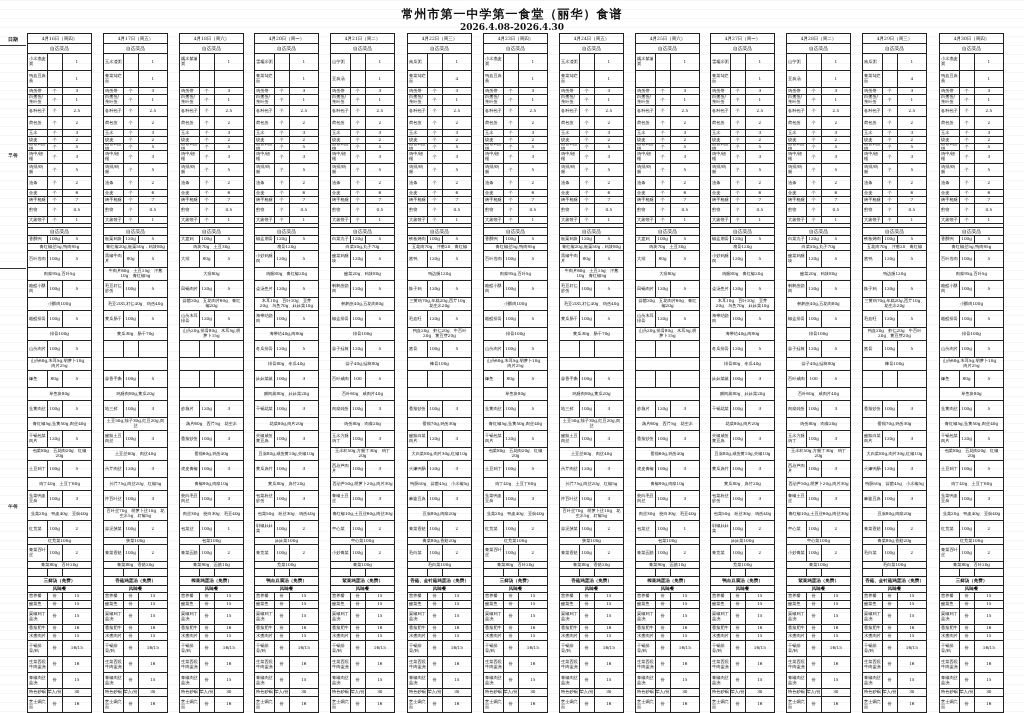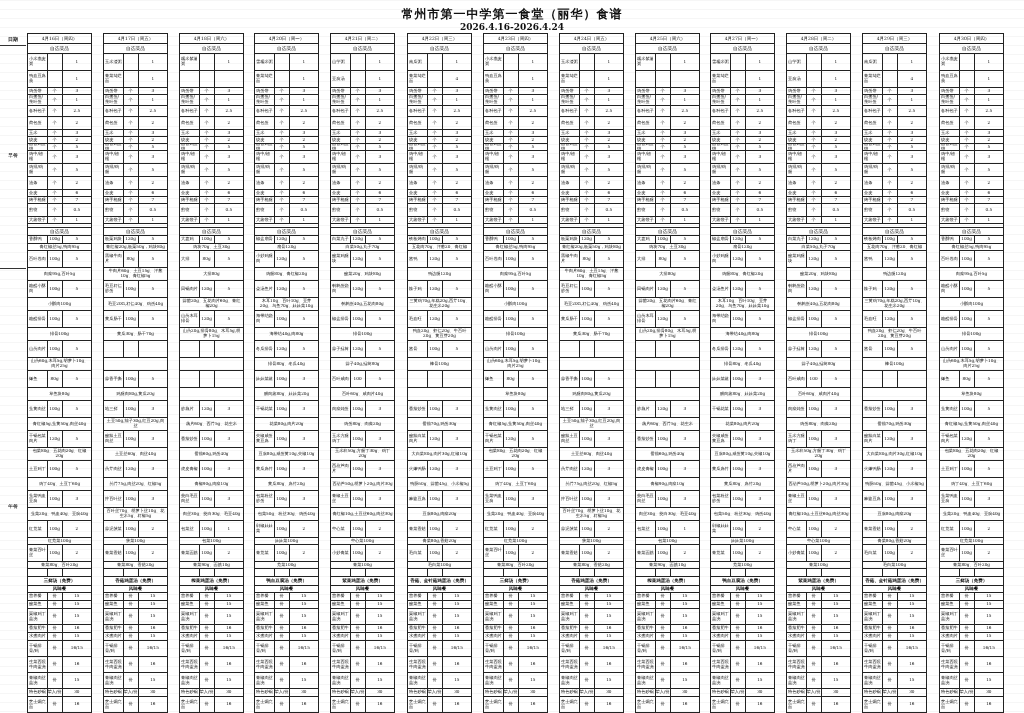--- a/index.html
+++ b/index.html
@@ -21,21 +21,21 @@
   .c .v{flex:1;height:100%;display:flex;align-items:center;justify-content:center;}
   .c.desc{justify-content:center;text-align:center;padding:0 1px;}
   .c.free{font-weight:bold;font-size:4.5px;}
   .gridfill{position:absolute;left:0;top:0;width:1024px;height:713px;pointer-events:none;background-image:linear-gradient(#e8e8e8 1px,transparent 1px);background-size:100% 9px;opacity:.4;}
 </style>
 </head>
 <body>
 
 <div class="gridfill"></div>
 <div class="title">常州市第一中学第一食堂（丽华）食谱</div>
-<div class="subtitle">2026.4.16-2026.4.24</div>
+<div class="subtitle">2026.4.08-2026.4.30</div>
 
 <div class="rowlabels">
   <div class="rl" style="top:3px;font-weight:bold;">日期</div>
   <div class="hline" style="top:12px;"></div>
   <div class="rl" style="top:119px;">早餐</div>
   <div class="hline" style="top:235px;"></div>
   <div class="rl" style="top:470px;">午餐</div>
 </div>
 
 <div class="cols" id="cols">

